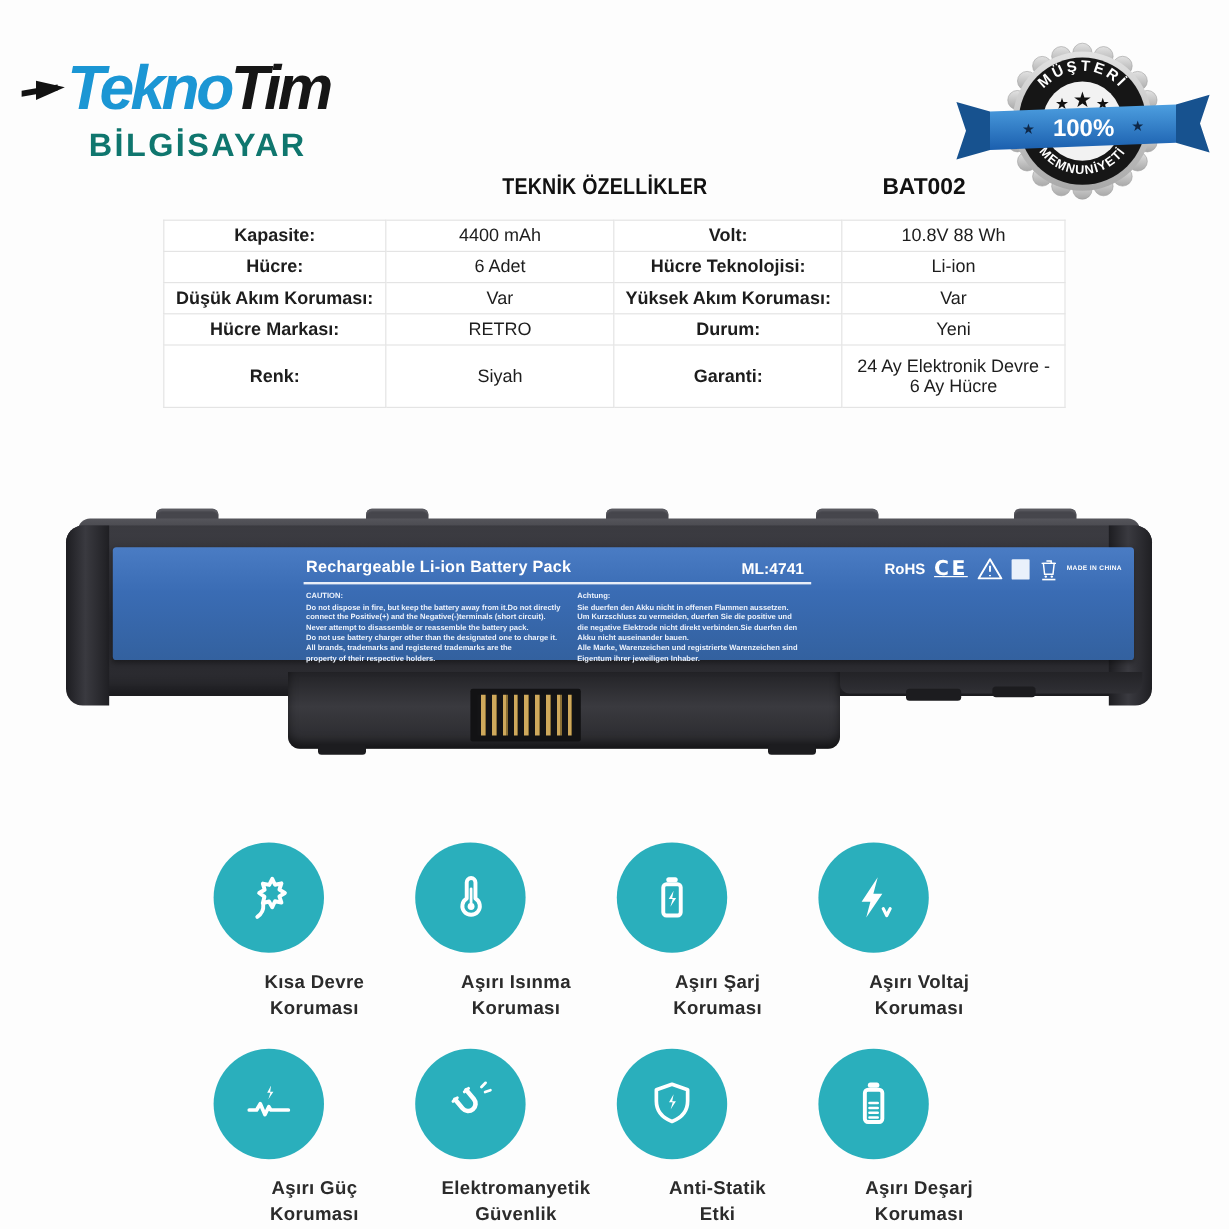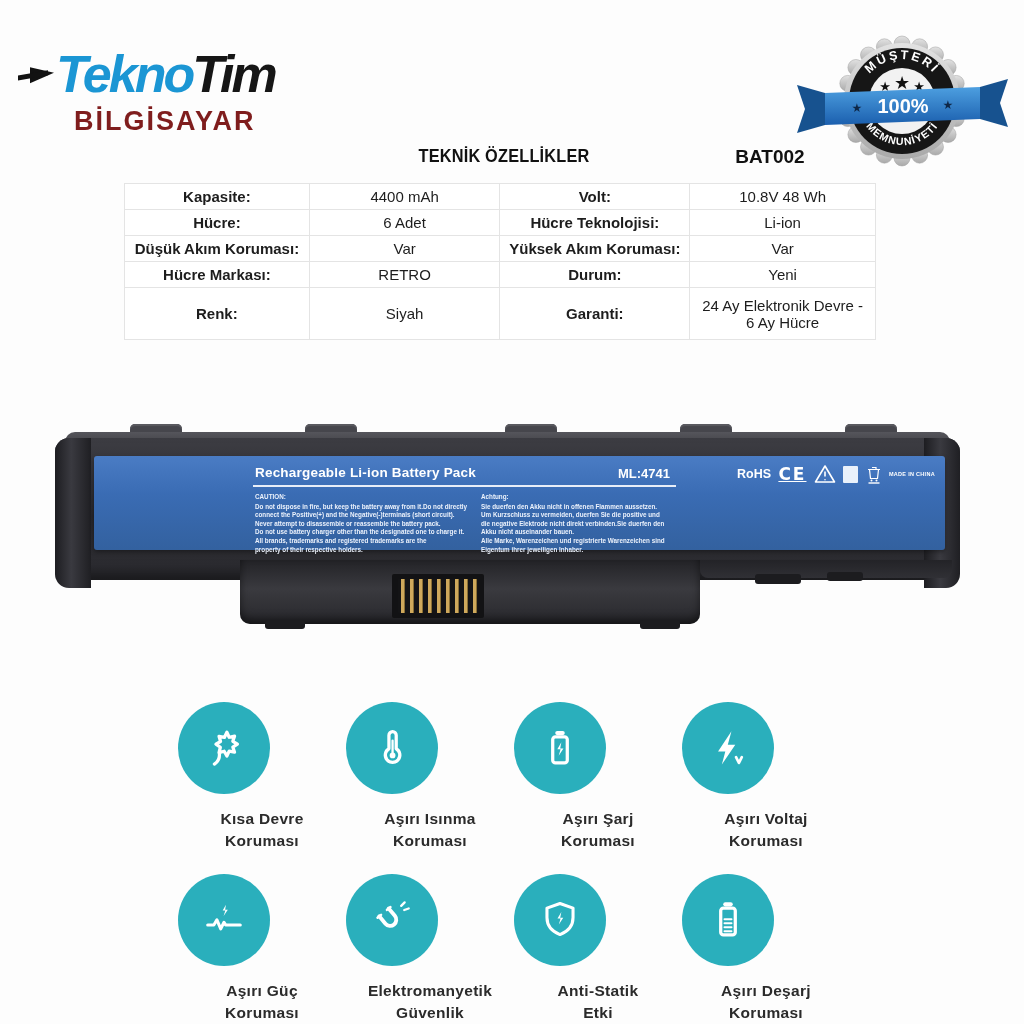--- a/index.html
+++ b/index.html
@@ -8,33 +8,33 @@
 
   
   .logo { position:absolute; left:30px; top:48px; }
   .logo-line { display:flex; align-items:center; }
   .logo-arrow { width:0; height:0; border-top:8px solid transparent; border-bottom:8px solid transparent;
     border-left:24px solid #121212; transform:skewY(-6deg); margin-right:2px; position:relative; }
   .logo-arrow::before { content:""; position:absolute; left:-36px; top:-2px; width:30px; height:5px; background:#121212; transform:skewY(-4deg); }
   .logo-text { font-size:52px; font-weight:bold; font-style:italic; letter-spacing:-3px; line-height:1; }
   .logo-tekno { color:#1b96d4; }
   .logo-tim { color:#161616; }
-  .logo-sub { margin:6px 0 0 44px; font-size:27px; font-weight:bold; letter-spacing:2px; color:#7f1d1d; }
+  .logo-sub { margin:6px 0 0 44px; font-size:27px; font-weight:bold; letter-spacing:2px; color:#0f766e; }
 
   
   .badge { position:absolute; left:795px; top:15px; width:215px; height:175px; }
 
   
   .titles { position:absolute; top:146px; left:0; width:1024px; height:28px; }
   .sec-title { position:absolute; left:378px; width:252px; text-align:center; font-size:17px; font-weight:bold;
     color:#111; letter-spacing:0.2px; transform:scale(0.96,1.12); }
   .prod-code { position:absolute; left:690px; width:160px; text-align:center; font-size:19px; font-weight:bold; color:#111; }
 
   
-  .specs { position:absolute; left:124px; top:183px; width:752px; border-collapse:collapse; background:#fff; }
+  .specs { position:absolute; left:136px; top:183px; width:752px; border-collapse:collapse; background:#fff; }
   .specs td { border:1px solid #e4e4e4; text-align:center; vertical-align:middle; font-size:15px; color:#1d1d1d; padding:2px 8px; }
   .specs tr { height:26px; }
   .specs tr.tall { height:52px; }
   .specs td.lbl { font-weight:bold; }
   .specs col.c1 { width:185px; } .specs col.c2 { width:191px; }
   .specs col.c3 { width:190px; } .specs col.c4 { width:186px; }
 
   
   .battery { position:absolute; left:55px; top:420px; width:905px; height:235px; }
   .b-tab { position:absolute; top:4px; width:52px; height:16px; background:#46464c; border-radius:5px 5px 0 0; box-shadow:inset 0 2px 1px #5a5a60; }
@@ -159,21 +159,21 @@
         <col class="c1">
         <col class="c2">
         <col class="c3">
         <col class="c4">
       </colgroup>
     <tbody>
         <tr>
       <td class="lbl">Kapasite:</td>
       <td>4400 mAh</td>
       <td class="lbl">Volt:</td>
-      <td>10.8V 48 Wh</td>
+      <td>10.8V 88 Wh</td>
     </tr>
     <tr>
       <td class="lbl">Hücre:</td>
       <td>6 Adet</td>
       <td class="lbl">Hücre Teknolojisi:</td>
       <td>Li-ion</td>
     </tr>
     <tr>
       <td class="lbl">Düşük Akım Koruması:</td>
       <td>Var</td>

